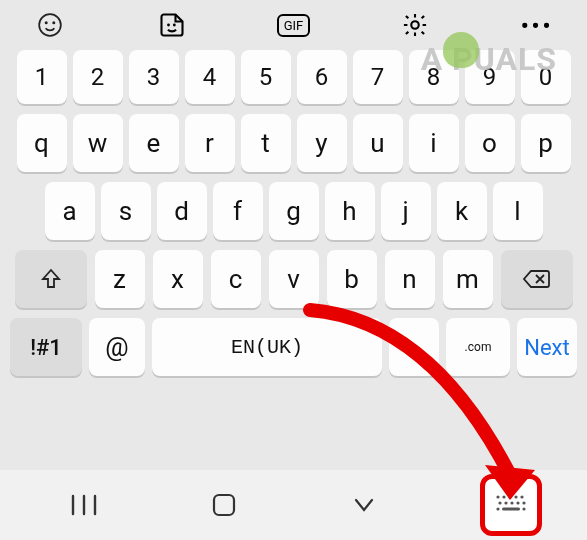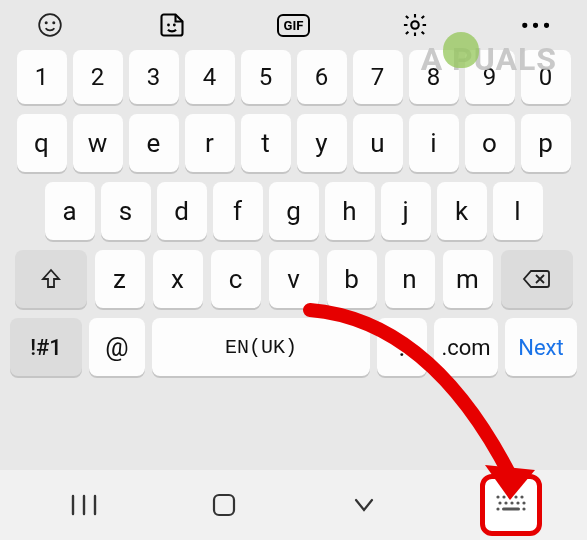--- a/index.html
+++ b/index.html
@@ -23,21 +23,21 @@
     height: 36px;
     display: flex;
     align-items: center;
     justify-content: center;
   }
   .toolbar svg { display: block; }
   .gif-badge {
     border: 2px solid #000;
     border-radius: 6px;
     font-size: 13px;
-    font-weight: 700;
+    font-weight: 400;
     padding: 3px 5px;
     line-height: 1;
   }
   .ellipsis { font-size: 22px; font-weight: 700; letter-spacing: 3px; }
 
   .rows { padding: 0 10px; display: flex; flex-direction: column; gap: 10px; }
   .row { display: flex; gap: 6px; justify-content: center; }
   .key, .key-wide, .key-shift, .key-bksp, .key-fn, .key-at, .key-space, .key-dot, .key-com, .key-next {
     background: #fdfdfd;
     border-radius: 8px;
@@ -56,22 +56,22 @@
     width: 72px;
     background: #dcdcdc;
   }
   .row-shift .key { width: 50px; }
   .row-shift { gap: 8px; }
   .row-bottom { display: flex; gap: 7px; padding: 0 10px; margin-top: 10px; }
   .key-fn { width: 72px; background: #dcdcdc; font-size: 22px; font-weight: 500; }
   .key-at { width: 56px; font-size: 26px; }
   .key-space { flex: 1; font-size: 20px; font-family: Liberation Mono, monospace; }
   .key-dot { width: 50px; }
-  .key-com { width: 64px; font-size: 22px; }
-  .key-next { width: 72px; background: #fdfdfd; font-size: 22px; color: #1a73e8; }
+  .key-com { width: 64px; font-size: 12px; }
+  .key-next { width: 60px; background: #fdfdfd; font-size: 22px; color: #1a73e8; }
 
   .navbar {
     position: absolute;
     bottom: 0;
     left: 0;
     right: 0;
     height: 70px;
     background: #f1f1f1;
     display: flex;
     align-items: center;

